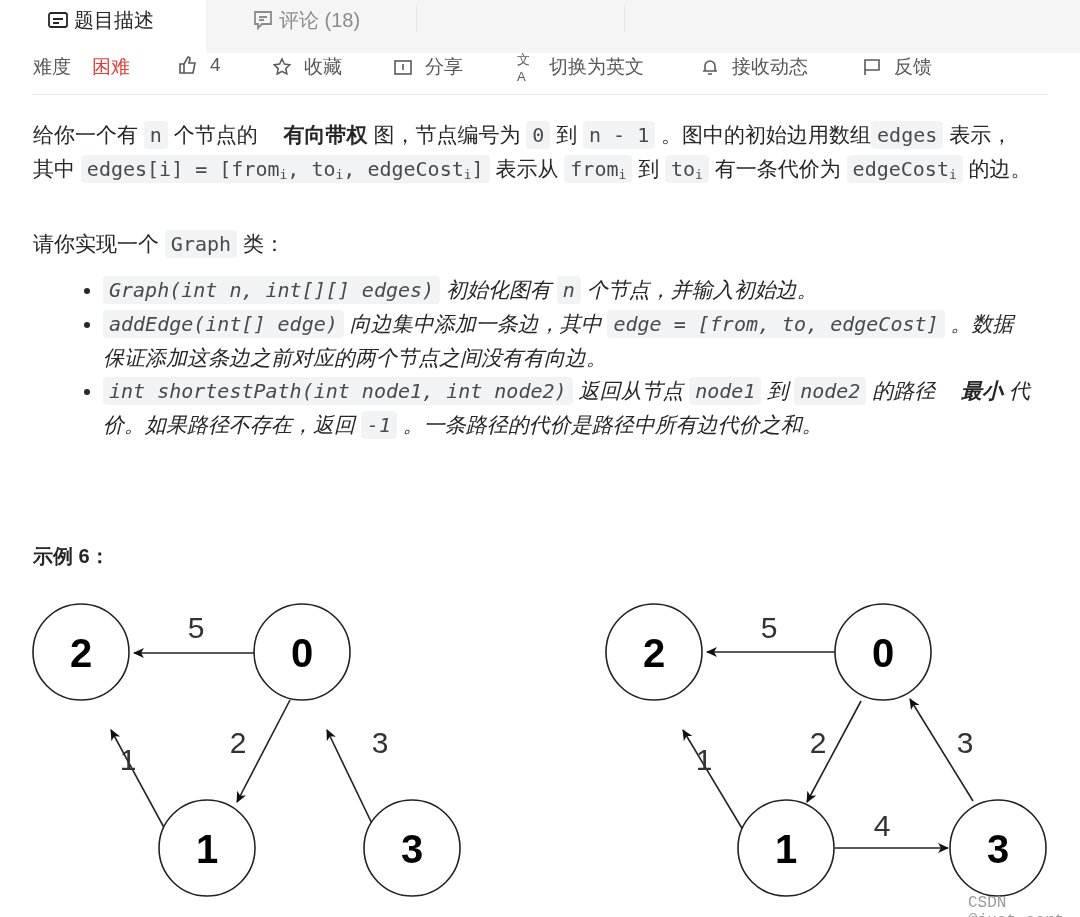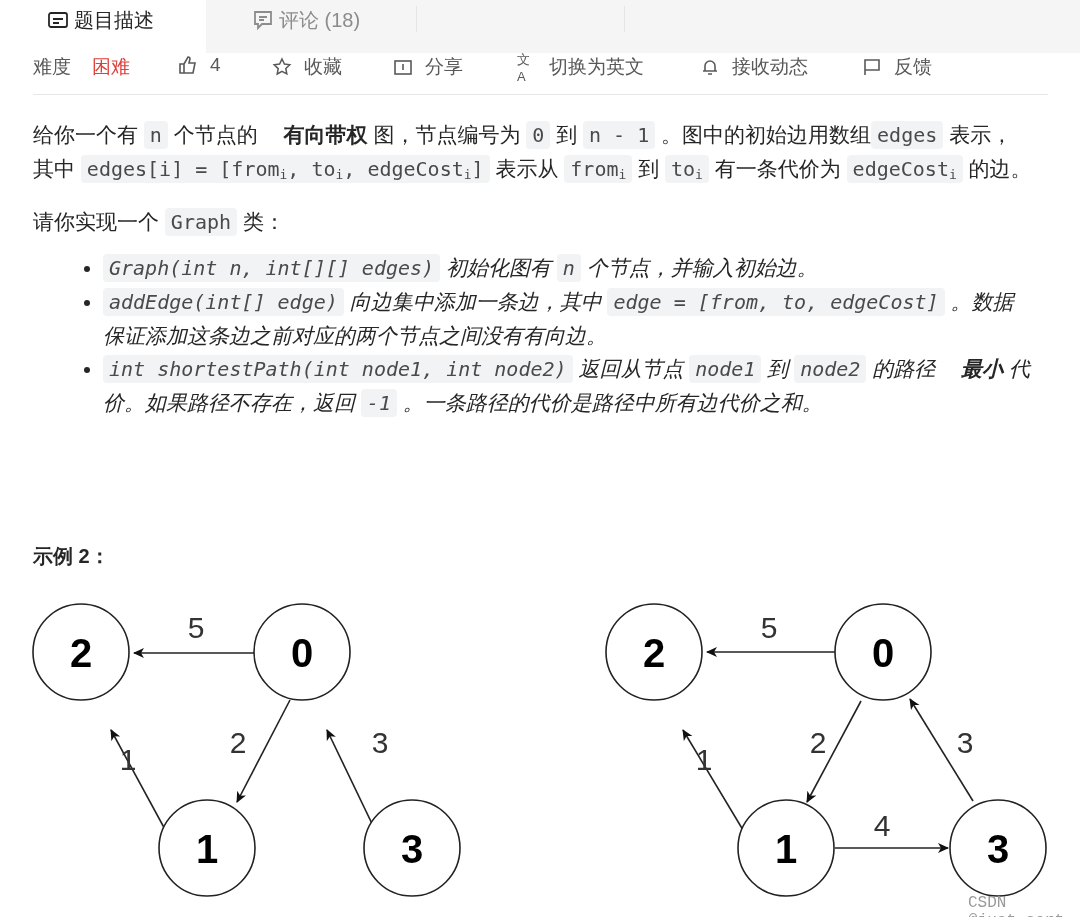--- a/index.html
+++ b/index.html
@@ -125,21 +125,21 @@
     <span>表示，其中</span>
     <code><span>edges[i] = [from</span><sub>i</sub><span>, to</span><sub>i</sub><span>, edgeCost</span><sub>i</sub><span>]</span></code>
     <span>表示从</span>
     <code><span>from</span><sub>i</sub></code>
     <span>到</span>
     <code><span>to</span><sub>i</sub></code>
     <span>有一条代价为</span>
     <code><span>edgeCost</span><sub>i</sub></code>
     <span>的边。</span>
   </p>
-  <p style="margin-top:14px">
+  <p style="margin-top:36px">
     <span>请你实现一个</span>
     <code>Graph</code>
     <span>类：</span>
   </p>
   <ul>
     <li>
       <code>Graph(int n, int[][] edges)</code>
       <span>初始化图有</span>
       <code>n</code>
       <span>个节点，并输入初始边。</span>
@@ -158,21 +158,21 @@
       <code>node2</code>
       <span>的路径</span>
       <b>最小</b>
       <span>代价。如果路径不存在，返回</span>
       <code>-1</code>
       <span>。一条路径的代价是路径中所有边代价之和。</span>
     </li>
   </ul>
 </div>
 
-<div class="example">示例 2：</div>
+<div class="example">示例 6：</div>
 
 <svg class="graph" style="left:0;top:580px" width="540" height="337" viewBox="0 0 540 337">
   <defs>
     <marker id="arrL" markerWidth="12" markerHeight="12" refX="10" refY="5" orient="auto" markerUnits="userSpaceOnUse">
       <path d="M0,0 L11,5 L0,10 L3,5 z" fill="#111"></path>
     </marker>
   </defs>
   <g stroke="#222" stroke-width="1.6" fill="none">
     <line x1="262" y1="73" x2="134" y2="73" marker-end="url(#arrL)"></line>
     <line x1="290" y1="120" x2="237" y2="222" marker-end="url(#arrL)"></line>

